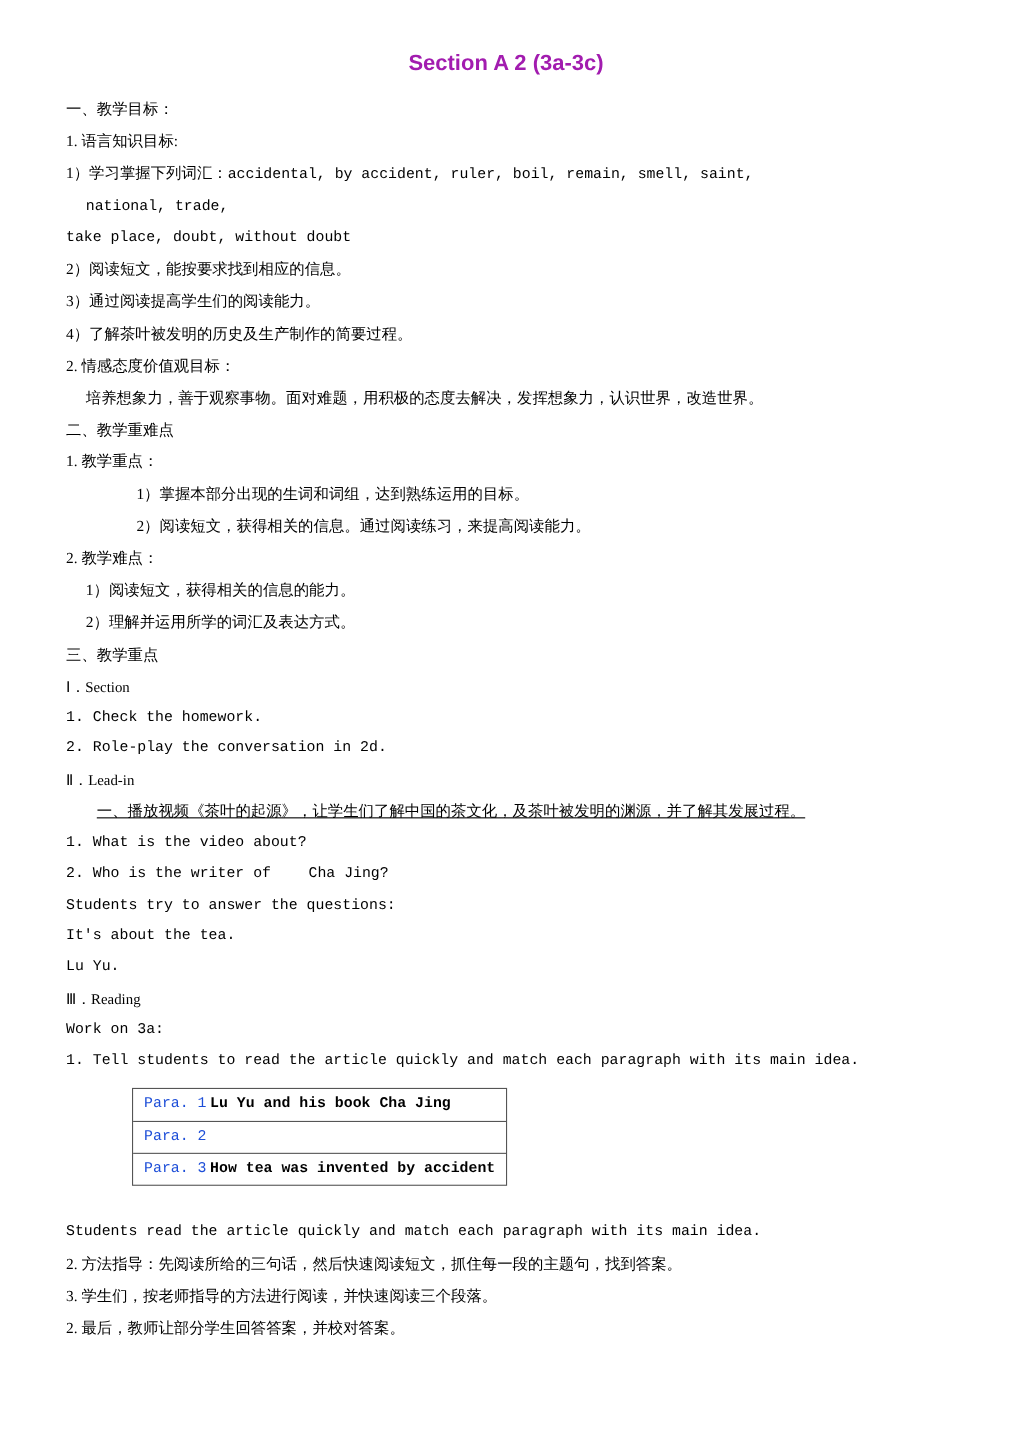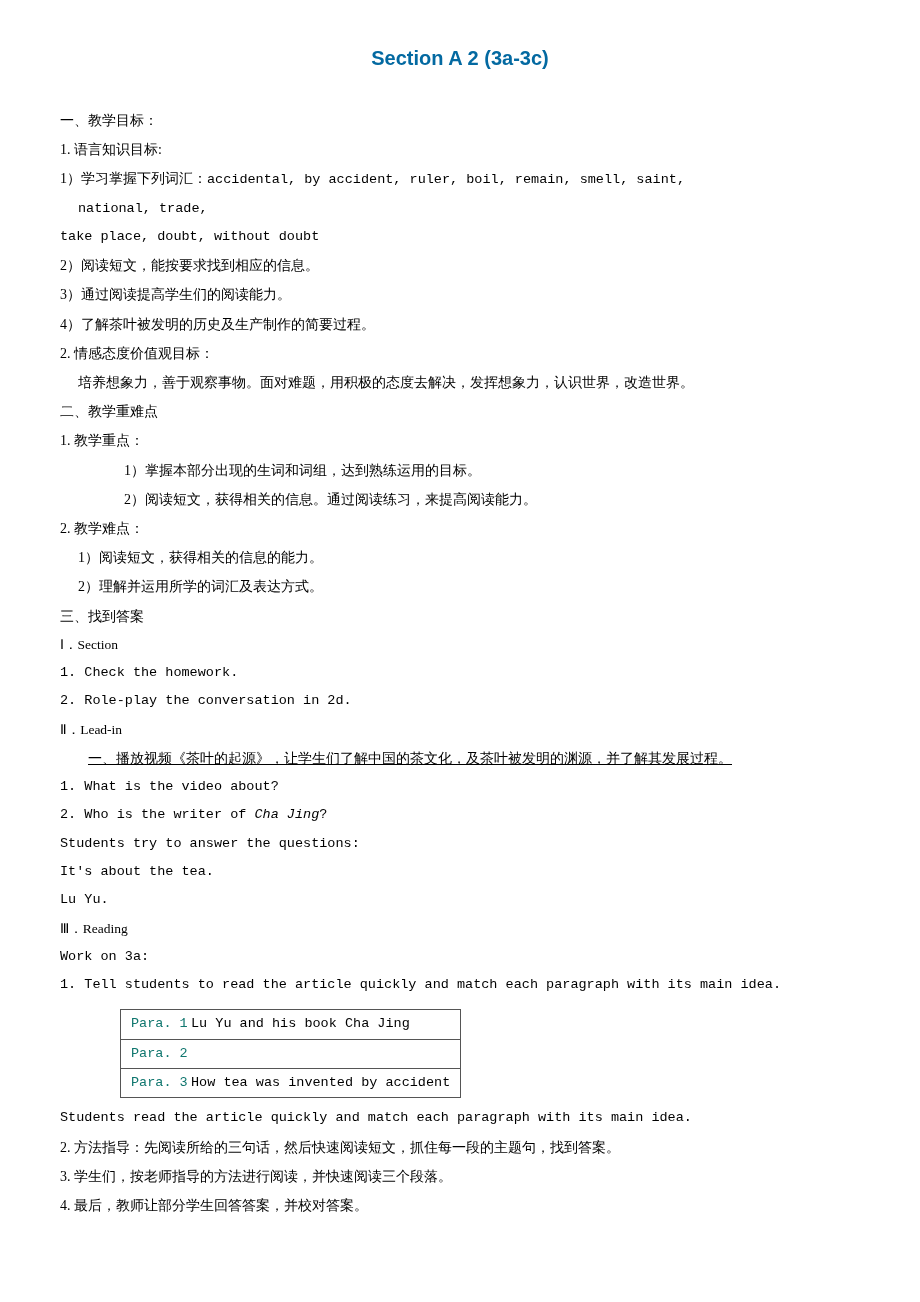--- a/index.html
+++ b/index.html
@@ -10,24 +10,24 @@
     body {
       background: #fff;
       font-family: "SimSun", "宋体", serif;
       font-size: 14px;
       color: #000;
       padding: 40px 60px;
       line-height: 1.8;
     }
     .page-title {
       text-align: center;
-      color: #0369a1;
+      color: #a21caf;
       font-size: 20px;
       font-weight: bold;
-      margin-bottom: 32px;
+      margin-bottom: 12px;
       font-family: Arial, sans-serif;
     }
     .section {
       margin-bottom: 4px;
     }
     .cn-text {
       font-family: "SimSun", "宋体", serif;
     }
     .mono {
       font-family: "Courier New", Courier, monospace;
@@ -38,45 +38,46 @@
     }
     .indent2 {
       margin-left: 64px;
     }
     .center-line {
       text-align: left;
       font-family: "Courier New", Courier, monospace;
       font-size: 13.5px;
     }
     .italic {
-      font-style: italic;
+      margin-left: 26px;
     }
     .box-table {
       border: 1.5px solid #555;
       display: inline-block;
       margin: 8px 0 8px 60px;
       min-width: 320px;
     }
     .box-row {
       display: flex;
       align-items: center;
       border-bottom: 1px solid #555;
       padding: 2px 10px;
       font-family: "Courier New", Courier, monospace;
       font-size: 13.5px;
     }
     .box-row:last-child {
       border-bottom: none;
     }
     .box-label {
       min-width: 60px;
-      color: #0f766e;
+      color: #1d4ed8;
     }
     .box-content {
       color: #000;
+      font-weight: bold;
     }
     .roman {
       font-family: "Times New Roman", serif;
     }
   </style>
 </head>
 <body>
 
 
 
@@ -111,21 +112,21 @@
 <div class="section cn-text indent2">1）掌握本部分出现的生词和词组，达到熟练运用的目标。</div>
 
 <div class="section cn-text indent2">2）阅读短文，获得相关的信息。通过阅读练习，来提高阅读能力。</div>
 
 <div class="section cn-text">2. 教学难点：</div>
 
 <div class="section cn-text indent1">1）阅读短文，获得相关的信息的能力。</div>
 
 <div class="section cn-text indent1">2）理解并运用所学的词汇及表达方式。</div>
 
-<div class="section cn-text">三、找到答案</div>
+<div class="section cn-text">三、教学重点</div>
 
 <div class="section mono roman">Ⅰ．Section</div>
 
 <div class="section mono">1. Check the homework.</div>
 
 <div class="section mono">2. Role-play the conversation in 2d.</div>
 
 <div class="section mono roman">Ⅱ．Lead-in</div>
 
 <div class="section cn-text" style="text-indent:2em;text-decoration:underline;">一、播放视频《茶叶的起源》，让学生们了解中国的茶文化，及茶叶被发明的渊源，并了解其发展过程。</div>
@@ -155,22 +156,22 @@
   </div>
   <div class="box-row">
     <span class="box-label">Para. 2</span>
   </div>
   <div class="box-row">
     <span class="box-label">Para. 3</span>
     <span class="box-content">How tea was invented by accident</span>
   </div>
 </div>
 
-<div class="section mono" style="margin-top:0;">Students read the article quickly and match each paragraph with its main idea.</div>
+<div class="section mono" style="margin-top:23px;">Students read the article quickly and match each paragraph with its main idea.</div>
 
 <div class="section cn-text">2. 方法指导：先阅读所给的三句话，然后快速阅读短文，抓住每一段的主题句，找到答案。</div>
 
 <div class="section cn-text">3. 学生们，按老师指导的方法进行阅读，并快速阅读三个段落。</div>
 
-<div class="section cn-text">4. 最后，教师让部分学生回答答案，并校对答案。</div>
+<div class="section cn-text">2. 最后，教师让部分学生回答答案，并校对答案。</div>
 
 
 
 
 </body></html>

